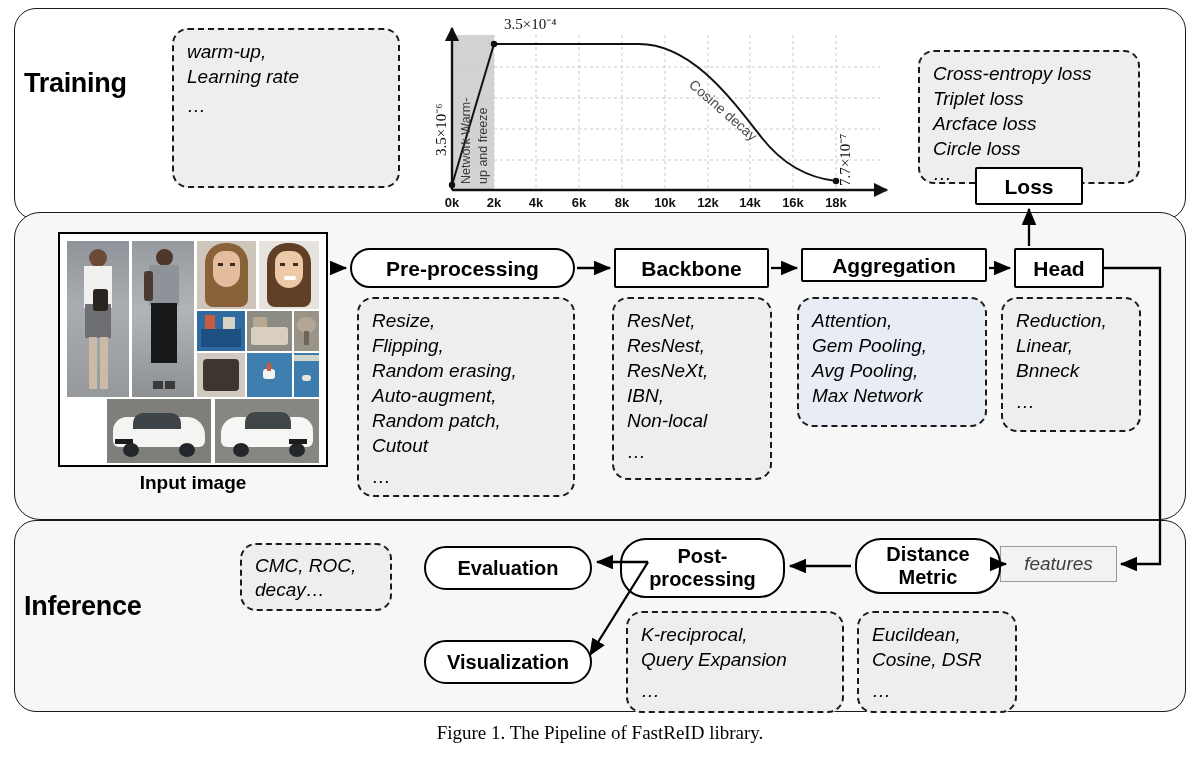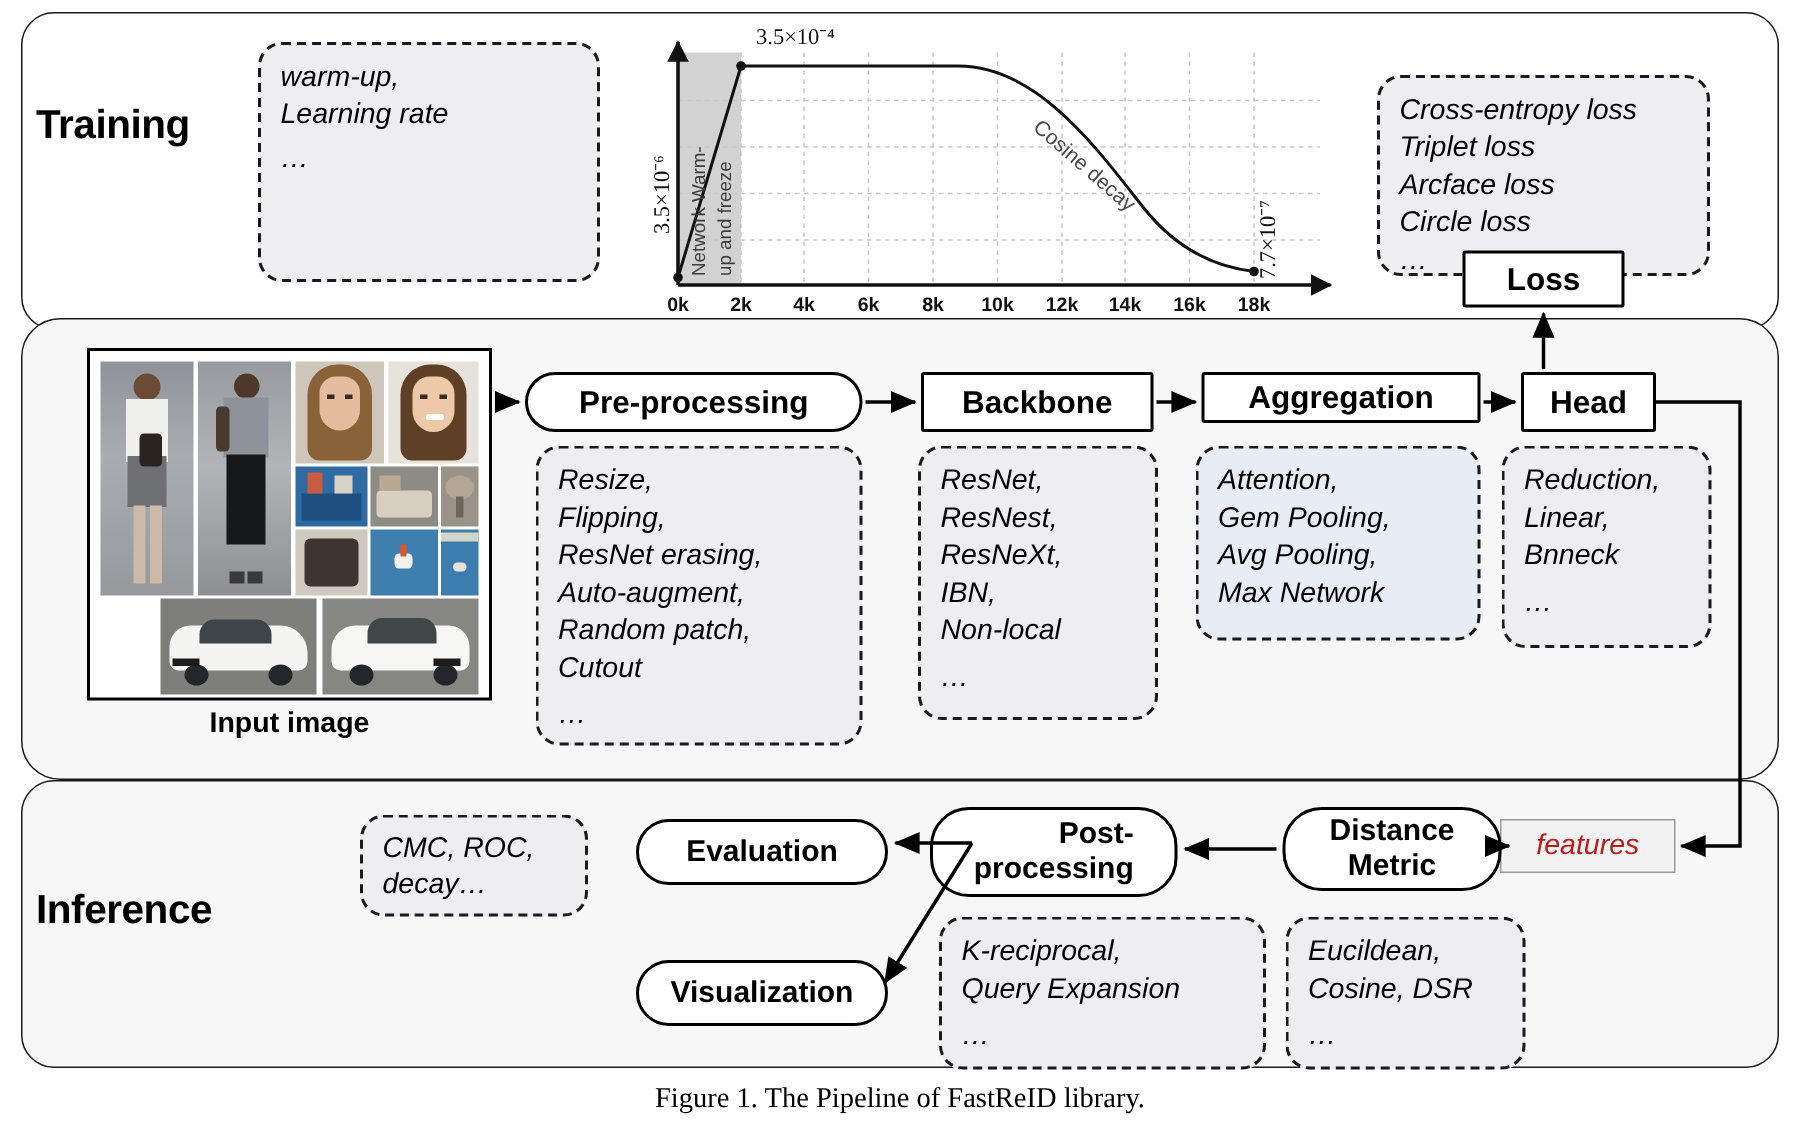--- a/index.html
+++ b/index.html
@@ -82,21 +82,21 @@
   .node.rect { border-radius: 2px; }
   .node.pill { border-radius: 26px; }
   .node.small { font-size: 20px; }
 
   .featurebox {
     position: absolute;
     border: 1.6px solid #9a9a9a;
     background: #f2f2f2;
     box-sizing: border-box;
     display: flex; align-items: center; justify-content: center;
-    font-style: italic; font-size: 19px; color: #b91c1c;
+    font-style: italic; font-size: 19px; color: #404040;
   }
 
   
   #input-frame {
     position: absolute;
     left: 58px; top: 232px; width: 270px; height: 235px;
     border: 2.3px solid #000;
     background: #fff;
     box-sizing: border-box;
     padding: 5px;
@@ -303,21 +303,21 @@
 
   <div class="node rect" style="left:614px; top:248px; width:155px; height:40px;">Backbone</div>
 
   <div class="node rect" style="left:801px; top:248px; width:186px; height:34px;">Aggregation</div>
 
   <div class="node rect" style="left:1014px; top:248px; width:90px; height:40px;">Head</div>
 
   <div class="optbox" style="left:357px; top:297px; width:218px; height:200px;">
     <span class="ln">Resize,</span>
     <span class="ln">Flipping,</span>
-    <span class="ln">ResNet erasing,</span>
+    <span class="ln">Random erasing,</span>
     <span class="ln">Auto-augment,</span>
     <span class="ln">Random patch,</span>
     <span class="ln">Cutout</span>
     <span class="ln" style="padding-top:6px;">…</span>
   </div>
 
   <div class="optbox" style="left:612px; top:297px; width:160px; height:183px;">
     <span class="ln">ResNet,</span>
     <span class="ln">ResNest,</span>
     <span class="ln">ResNeXt,</span>
@@ -344,21 +344,21 @@
 
   <div class="node pill small" style="left:855px; top:538px; width:146px; height:56px;">
     <span style="display:block;">
       <span style="display:block;">Distance</span>
         <span style="display:block;">Metric</span>
     </span>
   </div>
 
   <div class="node pill small" style="left:620px; top:538px; width:165px; height:60px;">
     <span style="display:block;">
-      <span style="display:block;text-align:right;">Post-</span>
+      <span style="display:block;">Post-</span>
         <span style="display:block;">processing</span>
     </span>
   </div>
 
   <div class="node pill small" style="left:424px; top:546px; width:168px; height:44px;">Evaluation</div>
 
   <div class="node pill small" style="left:424px; top:640px; width:168px; height:44px;">Visualization</div>
 
   <div class="optbox" style="left:240px; top:543px; width:152px; height:68px; line-height:24px;">
     <span class="ln">CMC, ROC,</span>

